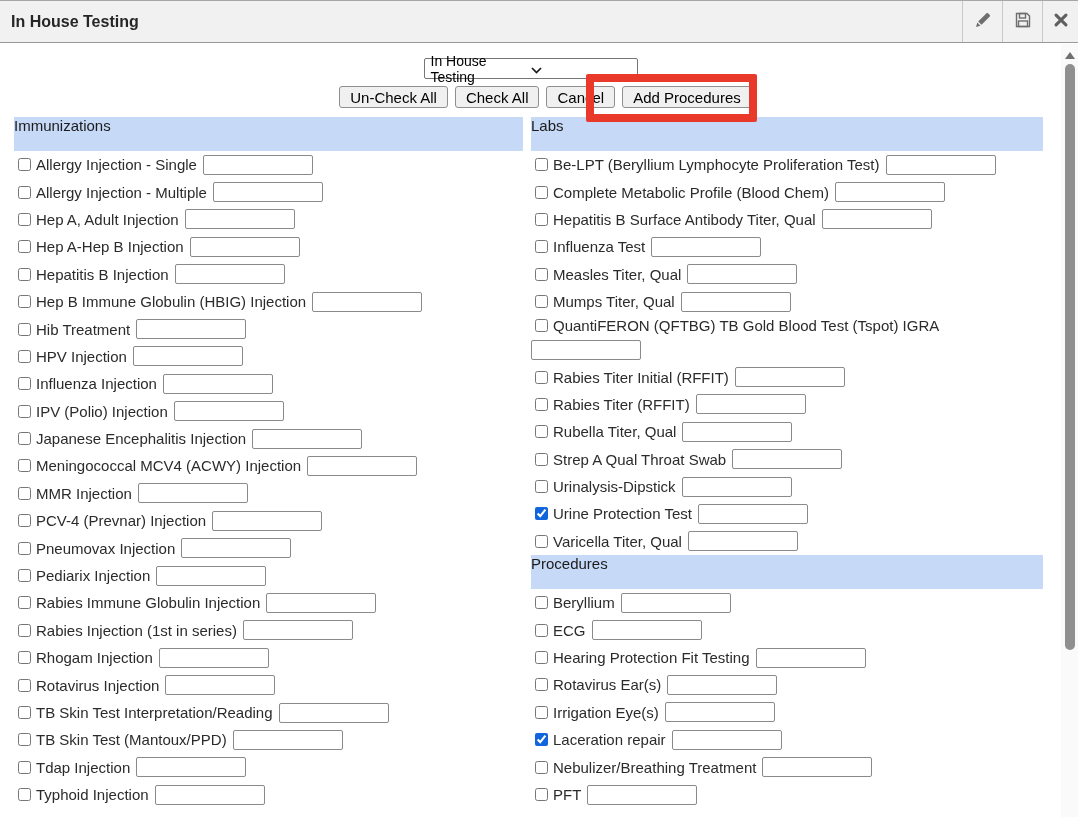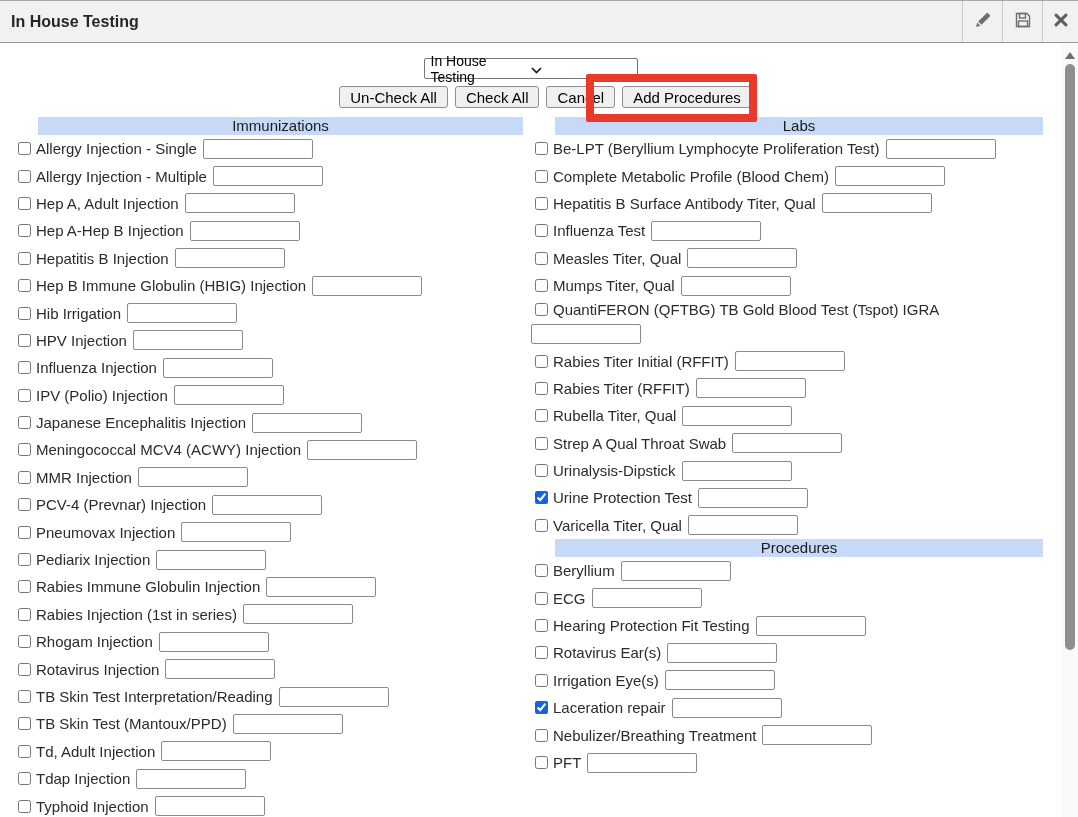--- a/index.html
+++ b/index.html
@@ -27,22 +27,22 @@
   .btn-row { display:flex; justify-content:center; gap:7px; margin-top:7px; padding-left:30px; }
   button.std { font-family:"Liberation Sans",sans-serif; font-size:15px; color:#000;
     background:#f0f0f0; border:1px solid #8f8f8f; border-radius:3px; height:22px;
     padding:0 10px; cursor:pointer; }
 
   
   .columns { display:flex; margin:9px 0 0 14px; gap:8px; }
   .col { display:flex; flex-direction:column; }
   .col.left { width:509px; }
   .col.right { width:512px; }
-  .sec-header { background:var(--hdr-bg,#c6d9f7); height:18px; line-height:18px;
-    text-align:center; font-size:15px; color:#1b1b1b;margin-left:24px; }
+  .sec-header { background:var(--hdr-bg,#c6d9f7); height:34px; line-height:18px;
+    text-align:left; font-size:15px; color:#1b1b1b; }
   .row { display:flex; align-items:center; height:27.4px; font-size:15px; white-space:nowrap; }
   .row input[type=checkbox] { width:13px; height:13px; margin:0 5px 0 4px;
     accent-color:var(--chk,#1266dd); flex:none; cursor:pointer; }
   .row .lbl { margin-right:6px; }
   .row input[type=text] { width:110px; height:20px; border:1px solid #8a8a8a;
     border-radius:2px; font-size:13px; padding:0 3px; font-family:"Liberation Sans",sans-serif; }
   .row.wrap { flex-wrap:wrap; height:auto; padding:2px 0 3px; }
   .row.wrap .break { flex-basis:100%; height:6px; }
   .row.wrap input[type=text] { margin-left:0; }
 
@@ -135,21 +135,21 @@
           <span class="lbl">Hepatitis B Injection</span>
           <input type="text" style="">
         </label>
         <label class="row">
           <input type="checkbox" style="">
           <span class="lbl">Hep B Immune Globulin (HBIG) Injection</span>
           <input type="text" style="">
         </label>
         <label class="row">
           <input type="checkbox" style="">
-          <span class="lbl">Hib Irrigation</span>
+          <span class="lbl">Hib Treatment</span>
           <input type="text" style="">
         </label>
         <label class="row">
           <input type="checkbox" style="">
           <span class="lbl">HPV Injection</span>
           <input type="text" style="">
         </label>
         <label class="row">
           <input type="checkbox" style="">
           <span class="lbl">Influenza Injection</span>
@@ -211,25 +211,20 @@
           <input type="text" style="">
         </label>
         <label class="row">
           <input type="checkbox" style="">
           <span class="lbl">TB Skin Test Interpretation/Reading</span>
           <input type="text" style="">
         </label>
         <label class="row">
           <input type="checkbox" style="">
           <span class="lbl">TB Skin Test (Mantoux/PPD)</span>
-          <input type="text" style="">
-        </label>
-        <label class="row">
-          <input type="checkbox" style="">
-          <span class="lbl">Td, Adult Injection</span>
           <input type="text" style="">
         </label>
         <label class="row">
           <input type="checkbox" style="">
           <span class="lbl">Tdap Injection</span>
           <input type="text" style="">
         </label>
         <label class="row">
           <input type="checkbox" style="">
           <span class="lbl">Typhoid Injection</span>

